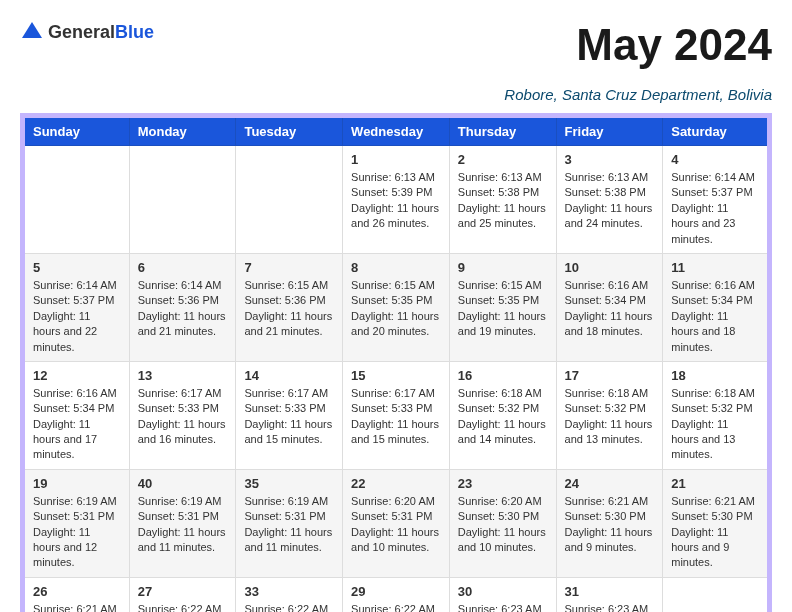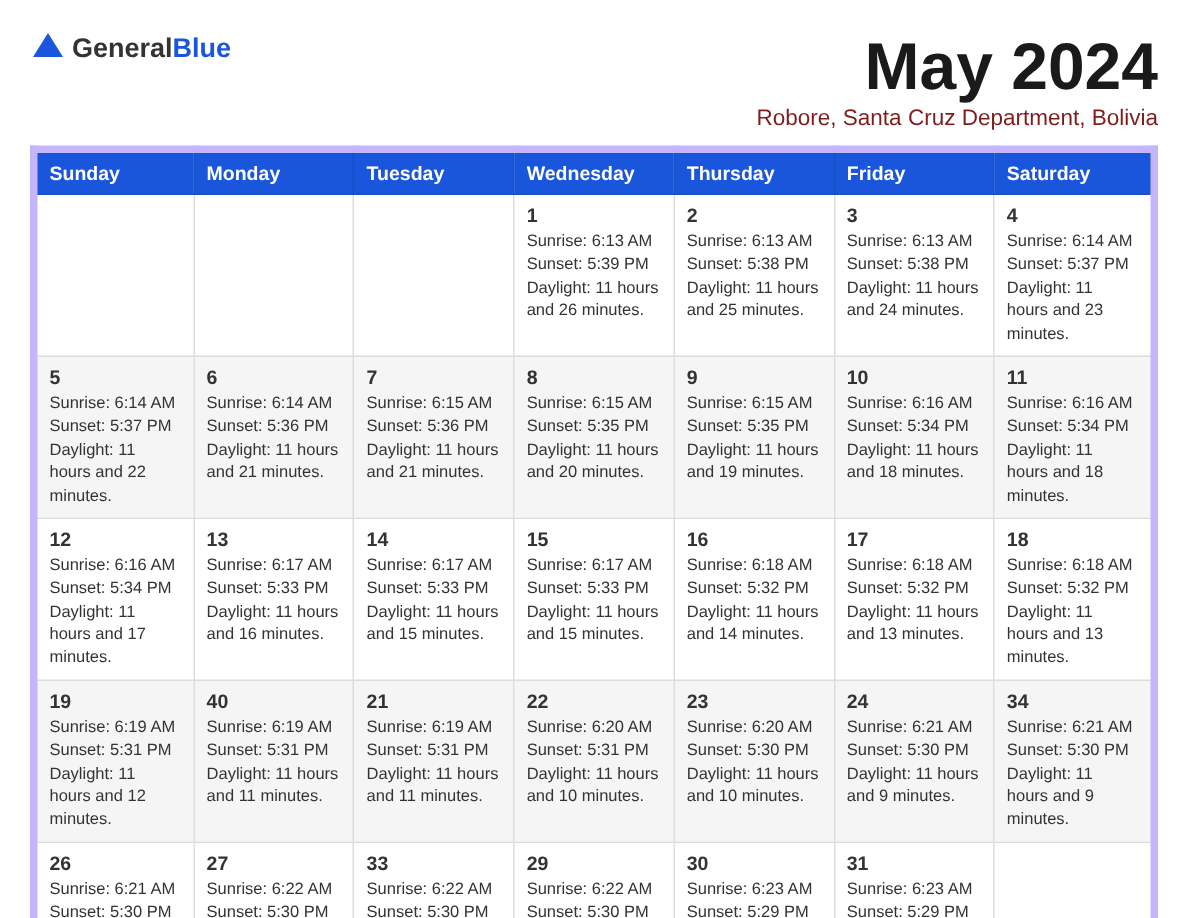--- a/index.html
+++ b/index.html
@@ -38,22 +38,23 @@
     .title-block {
       text-align: right;
     }
     .main-title {
       font-size: 44px;
       font-weight: bold;
       color: #1a1a1a;
     }
     .subtitle {
       font-size: 15px;
-      color: #7f1d1d;
-      margin-top: 0;
+      color: #0c4a6e;
+      margin-top: 16px;
+      font-style: italic;
     }
     .calendar {
       width: 100%;
       border-collapse: collapse;
       border: 5px solid #c4b5fd;
       table-layout: fixed;
     }
     .calendar th {
       background-color: #1a56db;
       color: #fff;
@@ -248,21 +249,21 @@
 Sunset: 5:31 PM
 Daylight: 11 hours and 12 minutes.</div>
         </td>
         <td>
           <span class="day-number">40</span>
           <div class="day-info" style="white-space: pre-line;">Sunrise: 6:19 AM
 Sunset: 5:31 PM
 Daylight: 11 hours and 11 minutes.</div>
         </td>
         <td>
-          <span class="day-number">21</span>
+          <span class="day-number">35</span>
           <div class="day-info" style="white-space: pre-line;">Sunrise: 6:19 AM
 Sunset: 5:31 PM
 Daylight: 11 hours and 11 minutes.</div>
         </td>
         <td>
           <span class="day-number">22</span>
           <div class="day-info" style="white-space: pre-line;">Sunrise: 6:20 AM
 Sunset: 5:31 PM
 Daylight: 11 hours and 10 minutes.</div>
         </td>
@@ -272,21 +273,21 @@
 Sunset: 5:30 PM
 Daylight: 11 hours and 10 minutes.</div>
         </td>
         <td>
           <span class="day-number">24</span>
           <div class="day-info" style="white-space: pre-line;">Sunrise: 6:21 AM
 Sunset: 5:30 PM
 Daylight: 11 hours and 9 minutes.</div>
         </td>
         <td>
-          <span class="day-number">34</span>
+          <span class="day-number">21</span>
           <div class="day-info" style="white-space: pre-line;">Sunrise: 6:21 AM
 Sunset: 5:30 PM
 Daylight: 11 hours and 9 minutes.</div>
         </td>
       </tr>
       <tr>
         <td>
           <span class="day-number">26</span>
           <div class="day-info" style="white-space: pre-line;">Sunrise: 6:21 AM
 Sunset: 5:30 PM

